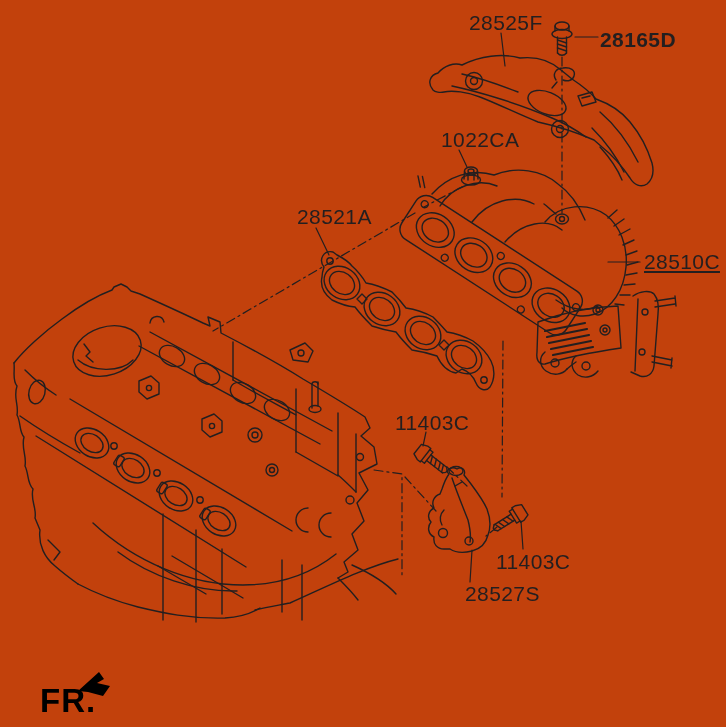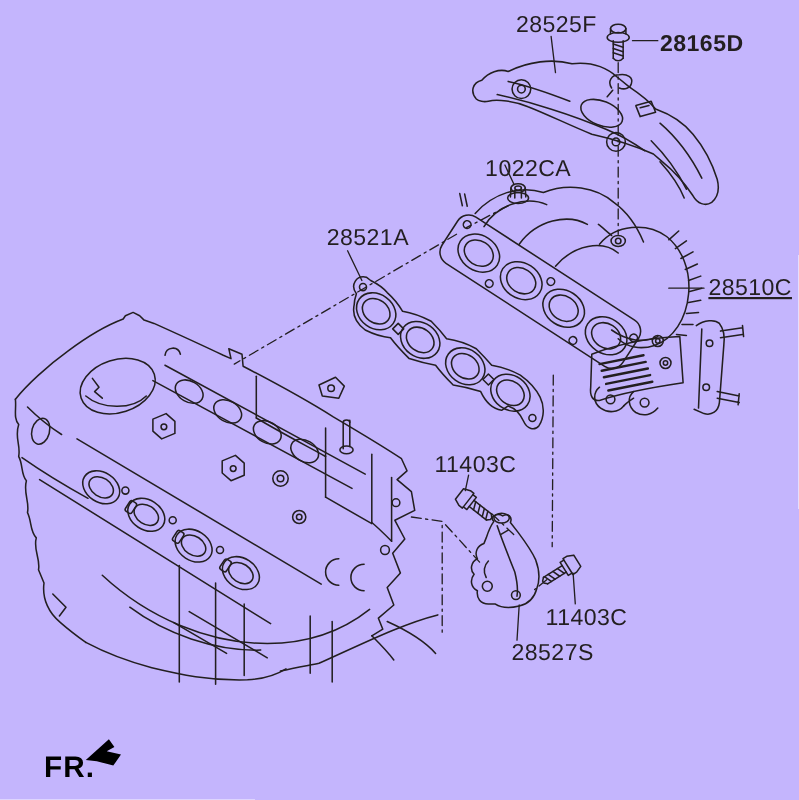--- a/index.html
+++ b/index.html
@@ -1,26 +1,26 @@
 <!DOCTYPE html>
 <html><head>
 <meta charset="utf-8">
 <style>
   html,body{margin:0;padding:0;background:#ffffff;}
   .canvas{
-    position:relative;width:726px;height:727px;background:#c4b5fd;
+    position:relative;width:726px;height:727px;background:#c2410c;
     font-family:"Liberation Sans", sans-serif;overflow:hidden;
   }
   .canvas svg{position:absolute;left:0;top:0;}
   .part-label{
     position:absolute;font-size:21px;color:#231f20;letter-spacing:0.4px;
     white-space:nowrap;line-height:1;cursor:default;
   }
   .fr-label{
-    position:absolute;left:40px;top:684px;font-size:27px;font-weight:bold;
+    position:absolute;left:40px;top:684px;font-size:33px;font-weight:bold;
     color:#000;letter-spacing:1px;line-height:1;
   }
 </style>
 </head>
 <body>
 
 <div class="canvas">
 
   <svg width="726" height="727" viewBox="0 0 726 727">
     <g stroke="#231f20" stroke-width="1.4" fill="none" stroke-linecap="round" stroke-linejoin="round">
@@ -245,21 +245,21 @@
         <path d="M 523,549 L 521,521"></path>
         <path d="M 470,582 L 472,550"></path>
       </g>
 
       <polygon points="78,691 99,672 104,679 97,683 110,686 103,696 88,692" fill="#000" stroke="none"></polygon>
     </g>
   </svg>
 
   <div class="part-label" style="left:469px;top:12px;">28525F</div>
   <div class="part-label" style="left:600px;top:29px;font-weight:bold;">28165D</div>
-  <div class="part-label" style="left:441px;top:143px;">1022CA</div>
+  <div class="part-label" style="left:441px;top:129px;">1022CA</div>
   <div class="part-label" style="left:297px;top:206px;text-align:right;">28521A</div>
   <div class="part-label" style="left:644px;top:251px;text-decoration:underline;">28510C</div>
   <div class="part-label" style="left:395px;top:412px;">11403C</div>
   <div class="part-label" style="left:496px;top:551px;">11403C</div>
   <div class="part-label" style="left:465px;top:583px;">28527S</div>
 
   <div class="fr-label">FR.</div>
 </div>
 
 </body></html>

